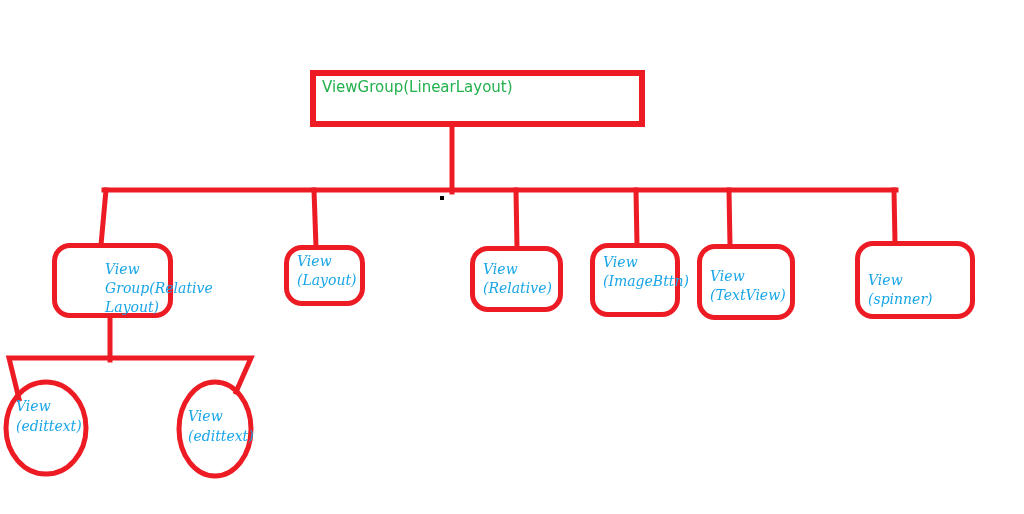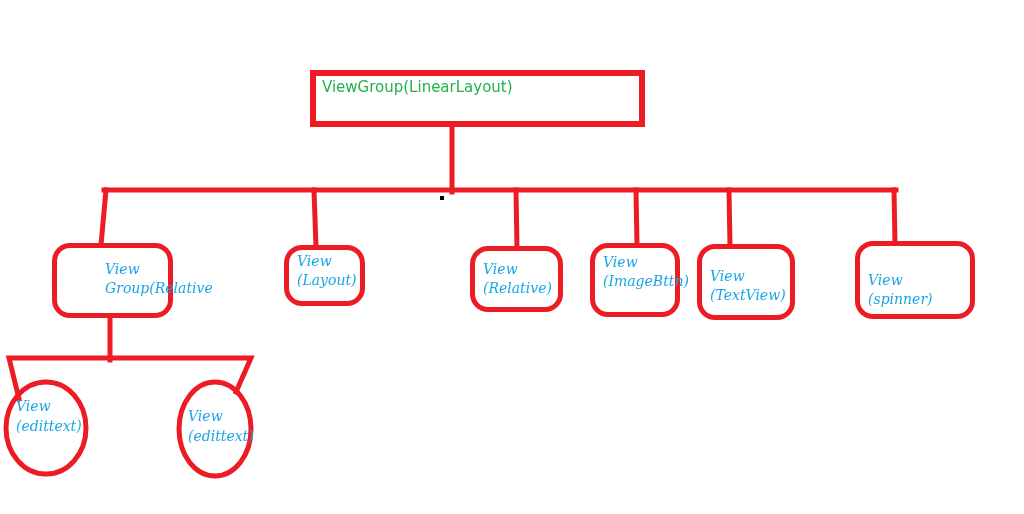--- a/index.html
+++ b/index.html
@@ -92,20 +92,21 @@
     <ellipse class="shape" cx="46" cy="428" rx="40" ry="46"></ellipse>
     <ellipse class="shape" cx="215" cy="429" rx="36" ry="47"></ellipse>
   </svg>
 
   <div class="root-box">
     <span class="lbl">ViewGroup(LinearLayout)</span>
   </div>
 
   <div class="node n1">
     <span class="ln">View Group(Relative</span>
+    <span class="ln">Layout)</span>
   </div>
 
   <div class="node n2">
     <span class="ln">View</span>
     <span class="ln">(Layout)</span>
   </div>
 
   <div class="node n3">
     <span class="ln">View</span>
     <span class="ln">(Relative)</span>

